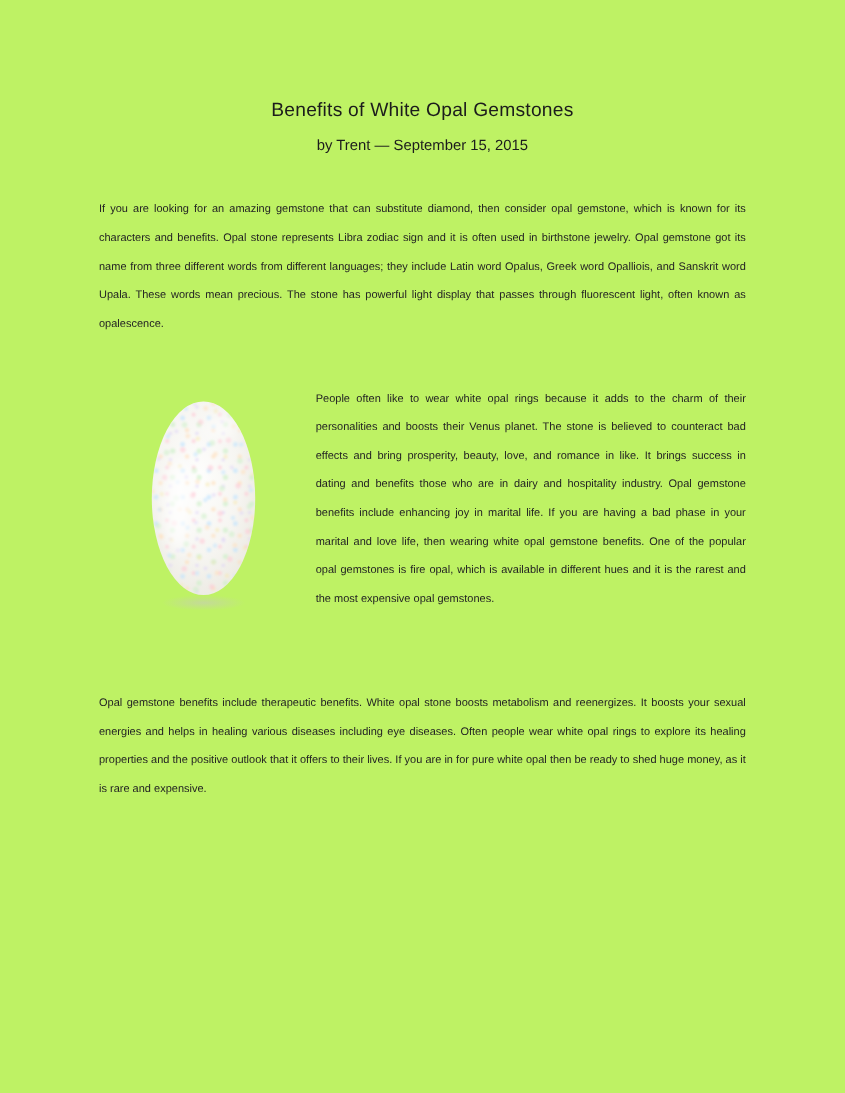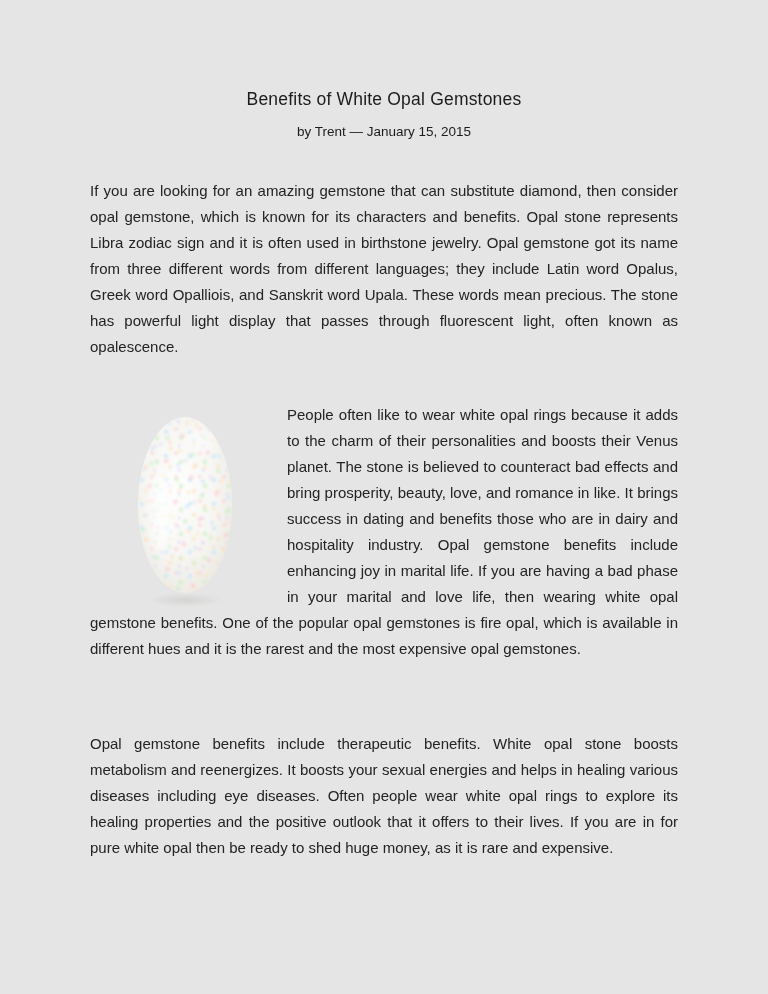--- a/index.html
+++ b/index.html
@@ -4,21 +4,21 @@
 <style>
   html, body {
     margin: 0;
     padding: 0;
     background: #ffffff;
   }
   .page {
     position: relative;
     width: 768px;
     height: 994px;
-    background: #e5e5e5;
+    background: #bef264;
     overflow: hidden;
     font-family: "Liberation Sans", sans-serif;
     color: #212121;
   }
   .content {
     padding: 88px 90px 0 90px;
   }
   .doc-title {
     margin: 0;
     font-size: 17.5px;
@@ -30,21 +30,21 @@
   }
   .byline {
     margin-top: 14px;
     font-size: 13.5px;
     line-height: 16px;
     text-align: center;
     color: #1c1c1c;
   }
   .para {
     margin: 0;
-    font-size: 15px;
+    font-size: 10px;
     line-height: 26px;
     text-align: justify;
     color: #232323;
   }
   .para-1 { margin-top: 38px; }
   .media-section { margin-top: 42px; }
   .opal-figure {
     float: left;
     width: 197px;
     height: 206px;
@@ -54,21 +54,21 @@
   .para-3 { margin-top: 69px; }
 </style>
 </head>
 <body>
 
 <div class="page">
   <div class="content">
 
     <h1 class="doc-title">Benefits of White Opal Gemstones</h1>
 
-    <div class="byline">by Trent — January 15, 2015</div>
+    <div class="byline">by Trent — September 15, 2015</div>
 
     <p class="para para-1">If you are looking for an amazing gemstone that can substitute diamond, then consider opal gemstone, which is known for its characters and benefits. Opal stone represents Libra zodiac sign and it is often used in birthstone jewelry. Opal gemstone got its name from three different words from different languages; they include Latin word Opalus, Greek word Opalliois, and Sanskrit word Upala. These words mean precious. The stone has powerful light display that passes through fluorescent light, often known as opalescence.</p>
 
     <div class="media-section">
       <div class="opal-figure">
         <svg width="197" height="206" viewBox="0 0 197 206" xmlns="http://www.w3.org/2000/svg">
           <defs>
             <radialGradient id="opalBody" cx="45%" cy="40%" r="72%">
               <stop offset="0%" stop-color="#fefefd"></stop>
               <stop offset="55%" stop-color="#f6f5f1"></stop>

